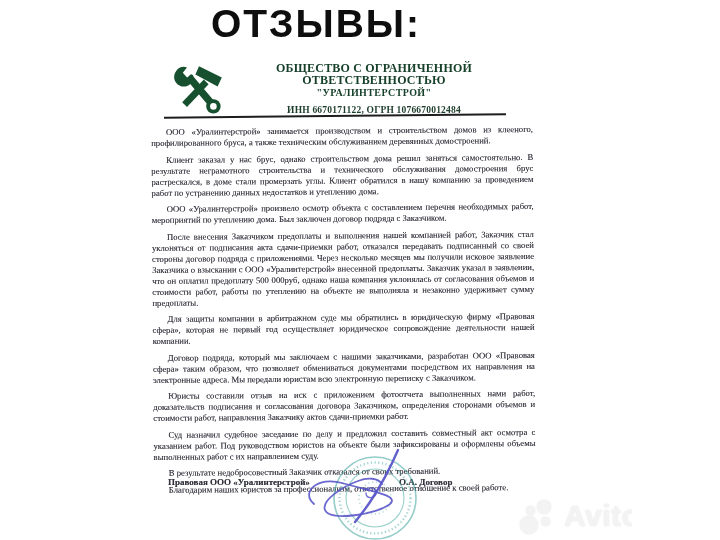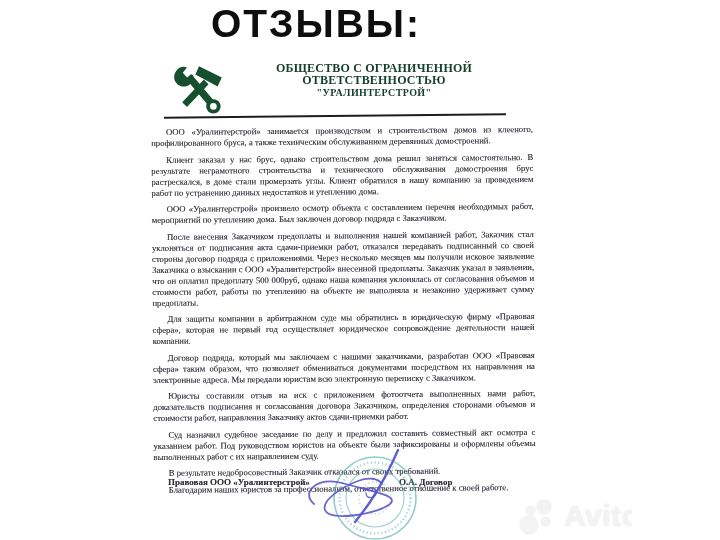--- a/index.html
+++ b/index.html
@@ -53,20 +53,21 @@
       <polygon points="50,12 88,31 81,46 44,26"></polygon>
 
       <polygon points="58,34 66,42 30,80 22,72"></polygon>
     </g>
     <circle cx="74" cy="79" r="5.5" fill="#ffffff"></circle>
   </svg>
 
   <div class="lh-text">
     <div class="lh-line1">ОБЩЕСТВО С ОГРАНИЧЕННОЙ ОТВЕТСТВЕННОСТЬЮ</div>
     <div class="lh-line2">"УРАЛИНТЕРСТРОЙ"</div>
+    <div class="lh-reg">ИНН 6670171122, ОГРН 1076670012484</div>
   </div>
 
   <div class="rule"></div>
 
   <div class="body-text">
     <p>ООО «Уралинтерстрой» занимается производством и строительством домов из клееного, профилированного бруса, а также техническим обслуживанием деревянных домостроений.</p>
     <p>Клиент заказал у нас брус, однако строительством дома решил заняться самостоятельно. В результате неграмотного строительства и технического обслуживания домостроения брус растрескался, в доме стали промерзать углы. Клиент обратился в нашу компанию за проведением работ по устранению данных недостатков и утеплению дома.</p>
     <p>ООО «Уралинтерстрой» произвело осмотр объекта с составлением перечня необходимых работ, мероприятий по утеплению дома. Был заключен договор подряда с Заказчиком.</p>
     <p>После внесения Заказчиком предоплаты и выполнения нашей компанией работ, Заказчик стал уклоняться от подписания акта сдачи-приемки работ, отказался передавать подписанный со своей стороны договор подряда с приложениями. Через несколько месяцев мы получили исковое заявление Заказчика о взыскании с ООО «Уралинтерстрой» внесенной предоплаты. Заказчик указал в заявлении, что он оплатил предоплату 500 000руб, однако наша компания уклонялась от согласования объемов и стоимости работ, работы по утеплению на объекте не выполняла и незаконно удерживает сумму предоплаты.</p>
     <p>Для защиты компании в арбитражном суде мы обратились в юридическую фирму «Правовая сфера», которая не первый год осуществляет юридическое сопровождение деятельности нашей компании.</p>

